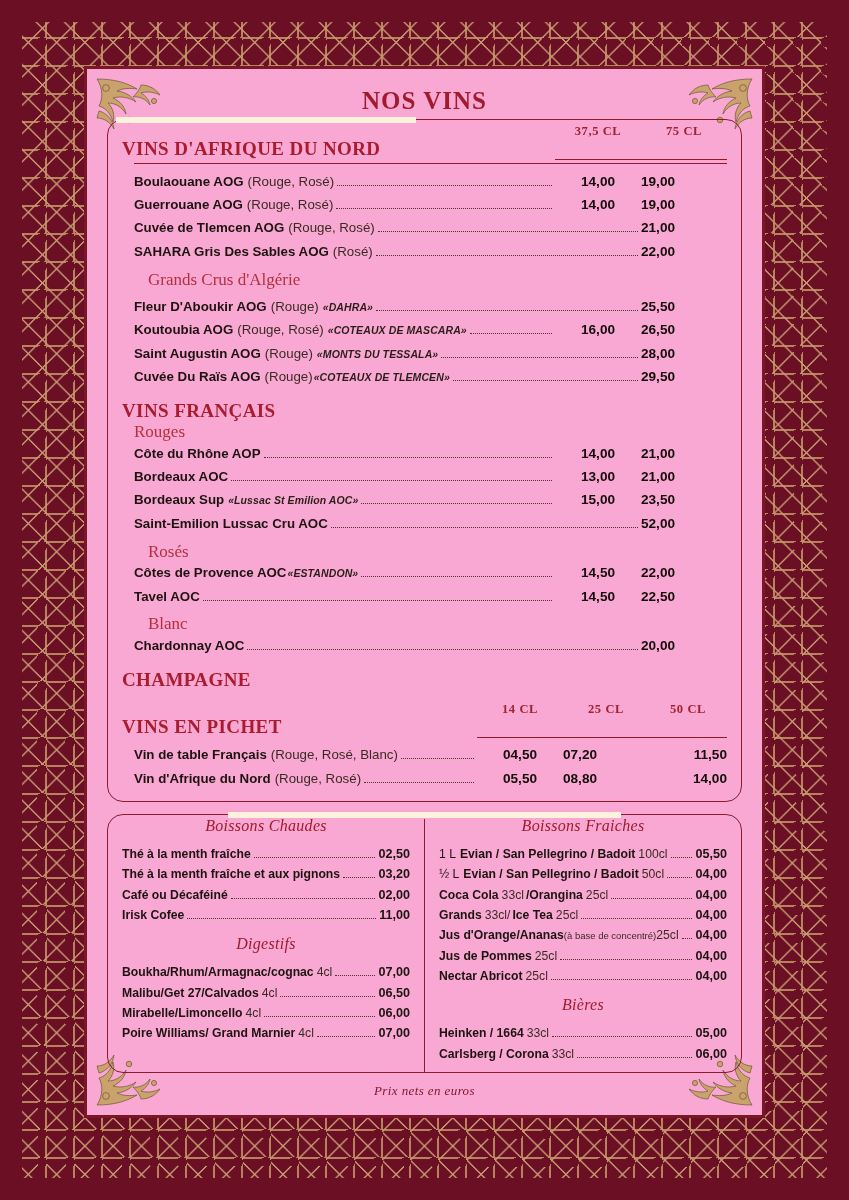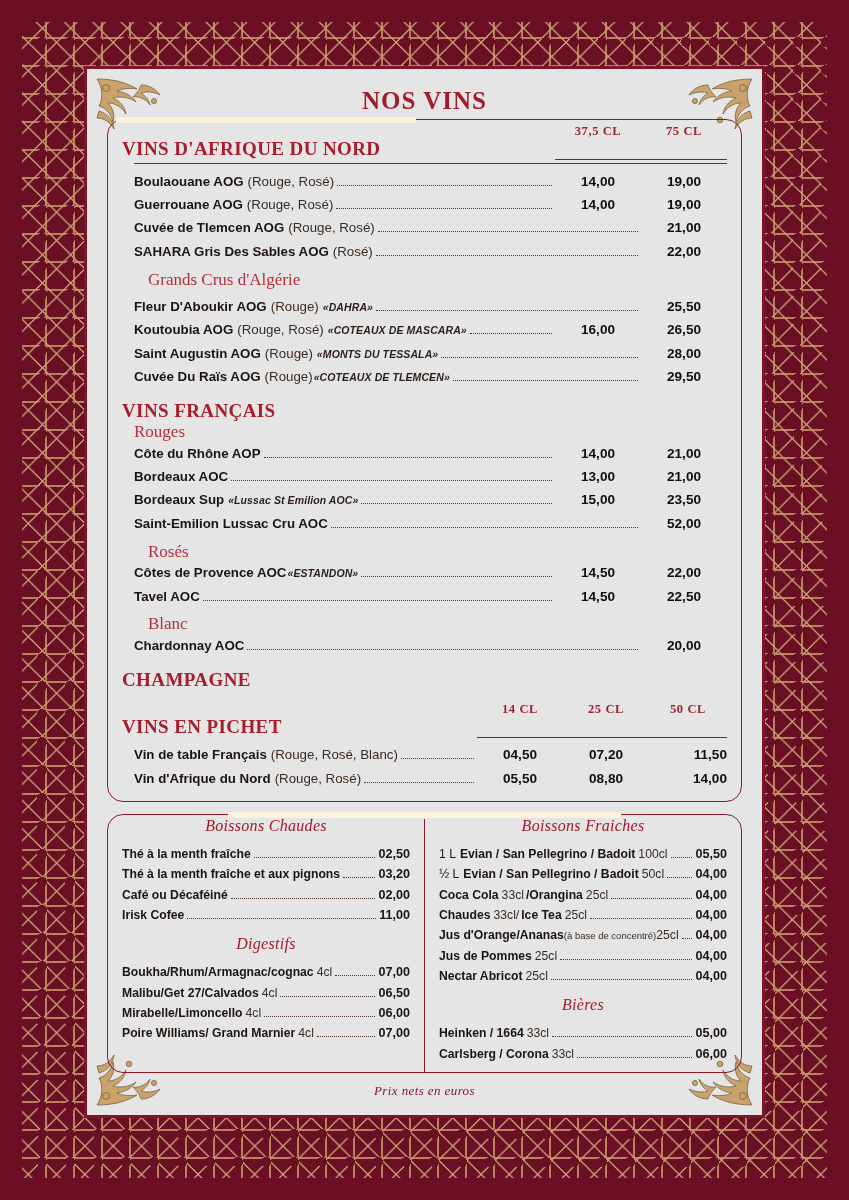--- a/index.html
+++ b/index.html
@@ -45,21 +45,21 @@
     position: absolute; inset: 0;
     border: 22px solid #6b1024;
     pointer-events: none;
   }
 
   
   .page {
     position: absolute;
     left: 84px; top: 66px;
     width: 681px; height: 1052px;
-    background: #e5e5e5;
+    background: #f9a8d4;
     border: 3px solid #7b1528;
     padding: 18px 20px 10px 20px;
   }
 
   
   .flourish { position: absolute; width: 72px; height: 62px; pointer-events: none; }
   .fl-tl { left: 6px;  top: 6px; }
   .fl-tr { right: 6px; top: 6px; transform: scaleX(-1); }
   .fl-bl { left: 6px;  bottom: 6px; transform: scaleY(-1); }
   .fl-br { right: 6px; bottom: 6px; transform: scale(-1,-1); }
@@ -156,21 +156,21 @@
     min-width: 6px;
   }
   .price {
     font-weight: 700;
     font-size: 13.6px;
     text-align: right;
     white-space: nowrap;
     color: #130d0a;
   }
   .p-a { width: 86px; text-align: center; }
-  .p-b { width: 86px; text-align: center; }
+  .p-b { width: 86px; text-align: left; }
   .p-c { width: 78px; text-align: right; }
 
   .indent { padding-left: 12px; }
   .indent2 { padding-left: 26px; }
 
   .gap-sm { height: 6px; }
   .gap-md { height: 11px; }
 
   
   .bottom-wrap {
@@ -505,21 +505,21 @@
       </div>
       <div class="ditem">
         <span class="dn">Coca Cola</span>
         <span class="vol">33cl</span>
         <span class="dn" style="margin-left:2px">/Orangina</span>
         <span class="vol">25cl</span>
         <span class="dots"></span>
         <span class="dprice">04,00</span>
       </div>
       <div class="ditem">
-        <span class="dn">Chaudes</span>
+        <span class="dn">Grands</span>
         <span class="vol">33cl/</span>
         <span class="dn" style="margin-left:2px">Ice Tea</span>
         <span class="vol">25cl</span>
         <span class="dots"></span>
         <span class="dprice">04,00</span>
       </div>
       <div class="ditem">
         <span class="dn">Jus d'Orange/Ananas</span>
         <span class="vol tiny">(à base de concentré)</span>
         <span class="vol" style="margin-left:0">25cl</span>

